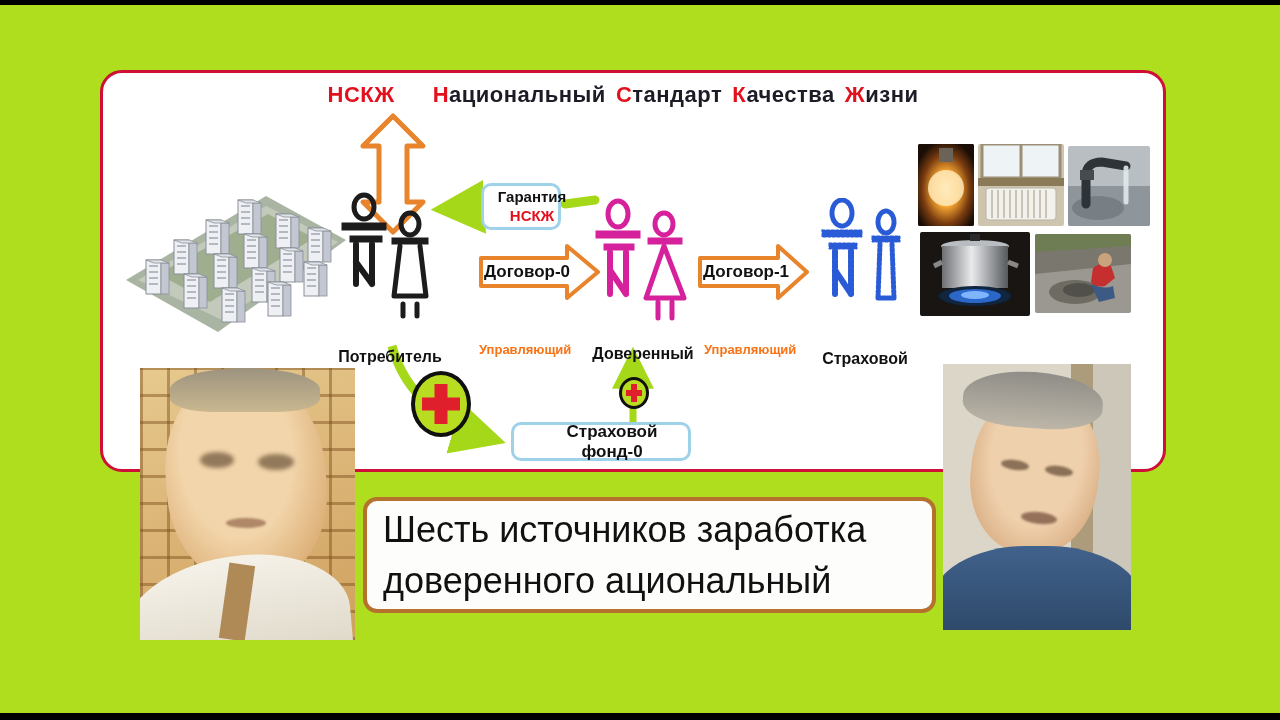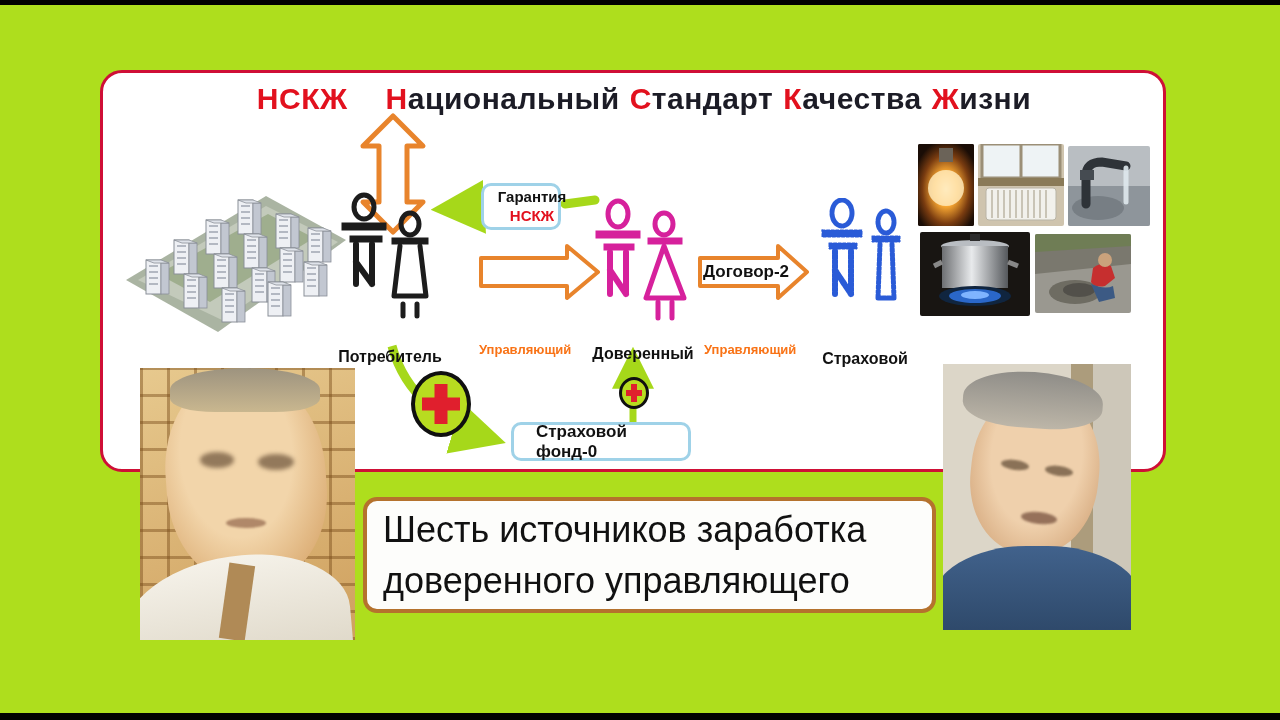--- a/index.html
+++ b/index.html
@@ -1,42 +1,42 @@
 <!DOCTYPE html>
 <html><head>
 <meta charset="utf-8">
 <style>
   html,body{margin:0;padding:0;background:#000;}
   .stage{position:relative;width:1280px;height:720px;background:#000;overflow:hidden;
          font-family:"Liberation Sans",sans-serif;}
   .green-bg{position:absolute;left:0;top:5px;width:1280px;height:708px;background:#aede1d;}
   .panel{position:absolute;left:100px;top:70px;width:1066px;height:402px;background:#fff;
          border:3px solid #cf0f36;border-radius:22px;box-sizing:border-box;}
-  .title{position:absolute;left:116px;top:82px;width:1066px;text-align:center;
-         font-size:30px;font-weight:bold;color:#1c1c26;letter-spacing:.5px;white-space:nowrap;}
+  .title{position:absolute;left:95px;top:82px;width:1066px;text-align:center;
+         font-size:22px;font-weight:bold;color:#1c1c26;letter-spacing:.5px;white-space:nowrap;}
   .title .abbr{color:#e2111e;margin-right:38px;}
   .title .red{color:#e2111e;}
   .title .word{margin-right:10px;}
 
   
   .dbl-arrow{position:absolute;left:358px;top:112px;}
   
   .block-arrow{position:absolute;}
   .block-arrow .lbl{position:absolute;left:6px;top:0;width:84px;height:100%;display:flex;
         align-items:center;justify-content:center;font-size:17px;font-weight:bold;color:#111;}
   
   .role-label{position:absolute;font-size:16px;font-weight:bold;color:#111;text-align:center;margin-top:28px;}
   .sub-label{position:absolute;font-size:13px;font-weight:bold;color:#f97316;}
 
   .tag-box{position:absolute;background:#fff;border:3px solid #9fd2e8;border-radius:10px;
         box-sizing:border-box;display:flex;align-items:center;justify-content:center;
         font-weight:bold;color:#111;padding-left:22px;}
   .guarantee{left:481px;top:183px;width:80px;height:47px;flex-direction:column;font-size:15px;line-height:1.25;}
   .guarantee .l2{color:#e2111e;}
-  .fund{left:511px;top:422px;width:180px;height:39px;font-size:17px;}
+  .fund{left:511px;top:422px;width:180px;height:39px;font-size:17px;text-align:center;}
 
   .plus-badge{position:absolute;background:#b8dc20;border:4px solid #101010;border-radius:50%;box-sizing:border-box;}
   .plus-badge .pv,.plus-badge .ph{position:absolute;background:#e01f2d;}
   .big-plus{left:411px;top:371px;width:60px;height:66px;}
   .big-plus .pv{left:50%;top:9px;bottom:9px;width:13px;transform:translateX(-50%);}
   .big-plus .ph{top:50%;left:7px;right:7px;height:13px;transform:translateY(-50%);}
   .small-plus{left:619px;top:377px;width:30px;height:32px;border-width:3px;}
   .small-plus .pv{left:50%;top:4px;bottom:4px;width:6px;transform:translateX(-50%);}
   .small-plus .ph{top:50%;left:4px;right:4px;height:6px;transform:translateY(-50%);}
 
@@ -138,20 +138,21 @@
 
   <div class="tag-box guarantee">
     <div>Гарантия</div>
     <div class="l2">НСКЖ</div>
   </div>
 
   <div class="block-arrow" style="left:479px;top:243px;width:122px;height:58px">
     <svg width="122" height="58" viewBox="0 0 122 58">
       <path d="M2,15 L88,15 L88,3 L119,29 L88,55 L88,43 L2,43 Z" fill="#fff" stroke="#e8842c" stroke-width="4" stroke-linejoin="round"></path>
     </svg>
+    <div class="lbl">Договор-0</div>
   </div>
 
   <svg class="figpair" style="left:592px;top:198px" width="100" height="128" viewBox="0 0 100 128">
     <g stroke="#d6219c" fill="none" stroke-linecap="round">
       <ellipse cx="26" cy="16" rx="10" ry="13" stroke-width="5"></ellipse>
       <rect x="4" y="33" width="44" height="7" fill="#d6219c"></rect>
       <rect x="12" y="46" width="30" height="6" fill="#d6219c"></rect>
       <path d="M18,54 L18,96 M34,54 L34,96 M18,72 L34,96" stroke-width="6"></path>
       <ellipse cx="72" cy="26" rx="9" ry="11" stroke-width="5"></ellipse>
       <rect x="56" y="40" width="34" height="6" fill="#d6219c"></rect>
@@ -160,21 +161,21 @@
     </g>
   </svg>
   <div class="role-label" style="left:588px;top:317px;width:110px">Доверенный</div>
   <div class="sub-label" style="left:479px;top:342px">Управляющий</div>
   <div class="sub-label" style="left:704px;top:342px">Управляющий</div>
 
   <div class="block-arrow" style="left:698px;top:243px;width:112px;height:58px">
     <svg width="112" height="58" viewBox="0 0 112 58">
       <path d="M2,15 L80,15 L80,3 L109,29 L80,55 L80,43 L2,43 Z" fill="#fff" stroke="#e8842c" stroke-width="4" stroke-linejoin="round"></path>
     </svg>
-    <div class="lbl">Договор-2</div>
+    <div class="lbl">Договор-1</div>
   </div>
 
   <svg class="figpair" style="left:820px;top:198px" width="90" height="128" viewBox="0 0 90 128">
     <g stroke="#2a5bd7" fill="none" stroke-linecap="round" stroke-dasharray="3,1.6">
       <ellipse cx="22" cy="15" rx="10" ry="13" stroke-width="5"></ellipse>
       <rect x="2" y="32" width="40" height="7" fill="#2a5bd7"></rect>
       <rect x="9" y="45" width="28" height="6" fill="#2a5bd7"></rect>
       <path d="M15,53 L15,96 M31,53 L31,96 M15,72 L31,96" stroke-width="6"></path>
       <ellipse cx="66" cy="24" rx="8" ry="11" stroke-width="5"></ellipse>
       <rect x="52" y="38" width="28" height="6" fill="#2a5bd7"></rect>
@@ -300,15 +301,15 @@
     <div style="position:absolute;left:102px;top:102px;width:28px;height:10px;border-radius:50%;
          background:rgba(70,50,30,.6);filter:blur(1px);transform:rotate(8deg);"></div>
     <div style="position:absolute;left:78px;top:148px;width:36px;height:12px;border-radius:50%;
          background:rgba(90,50,35,.6);filter:blur(1px);transform:rotate(6deg);"></div>
     <div style="position:absolute;left:-12px;top:182px;width:212px;height:96px;border-radius:45% 45% 0 0/60% 60% 0 0;
          background:linear-gradient(180deg,#41628c,#2c4666);"></div>
   </div>
 
   <div class="banner">
     <div>Шесть источников заработка</div>
-    <div>доверенного управляющего</div>
+    <div>доверенного ациональный</div>
   </div>
 </div>
 
 </body></html>

